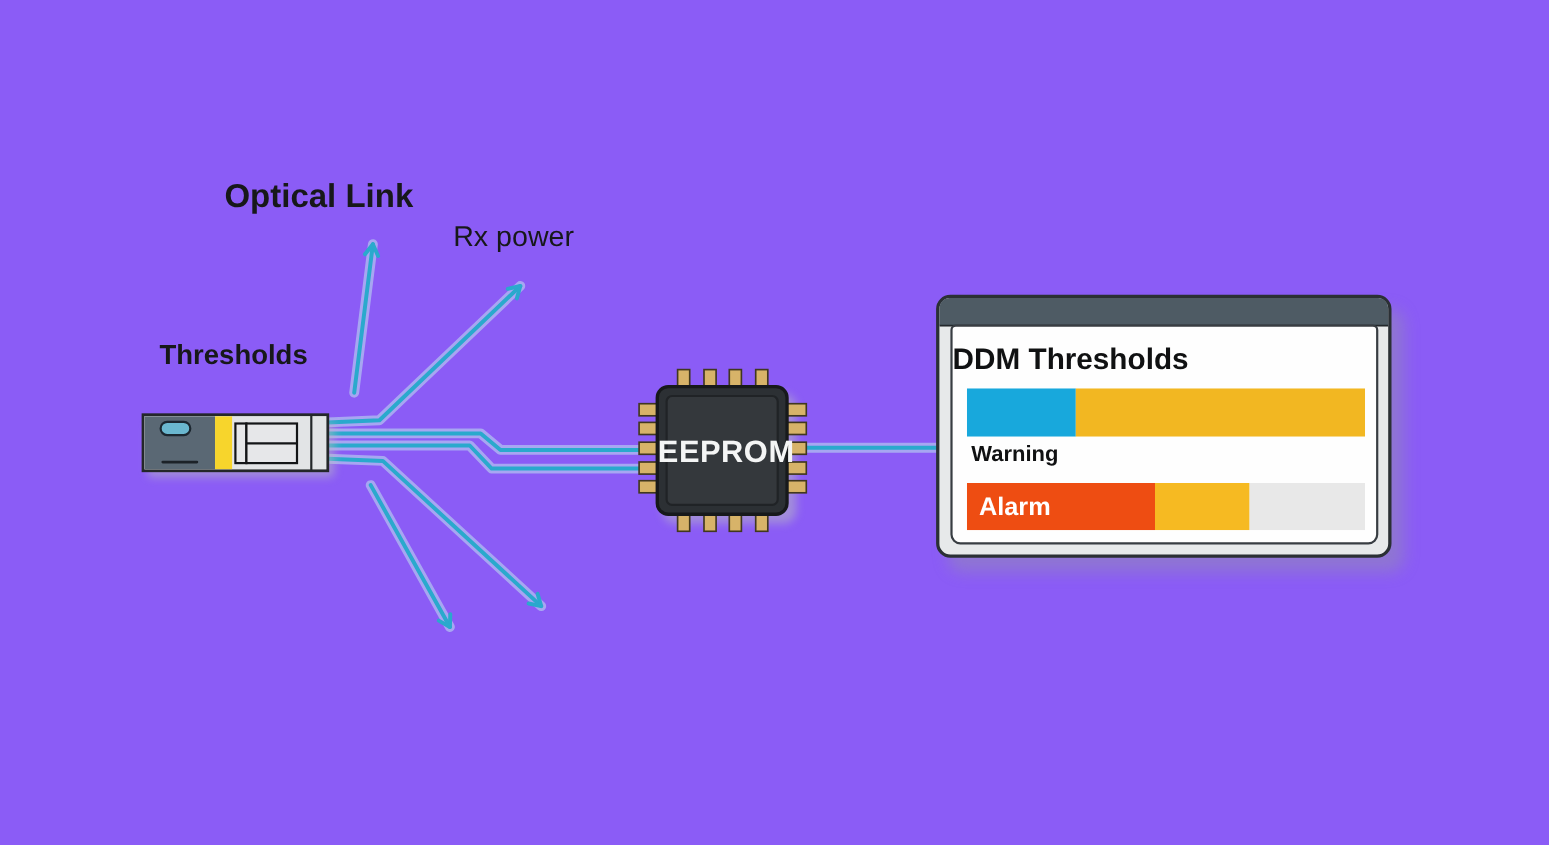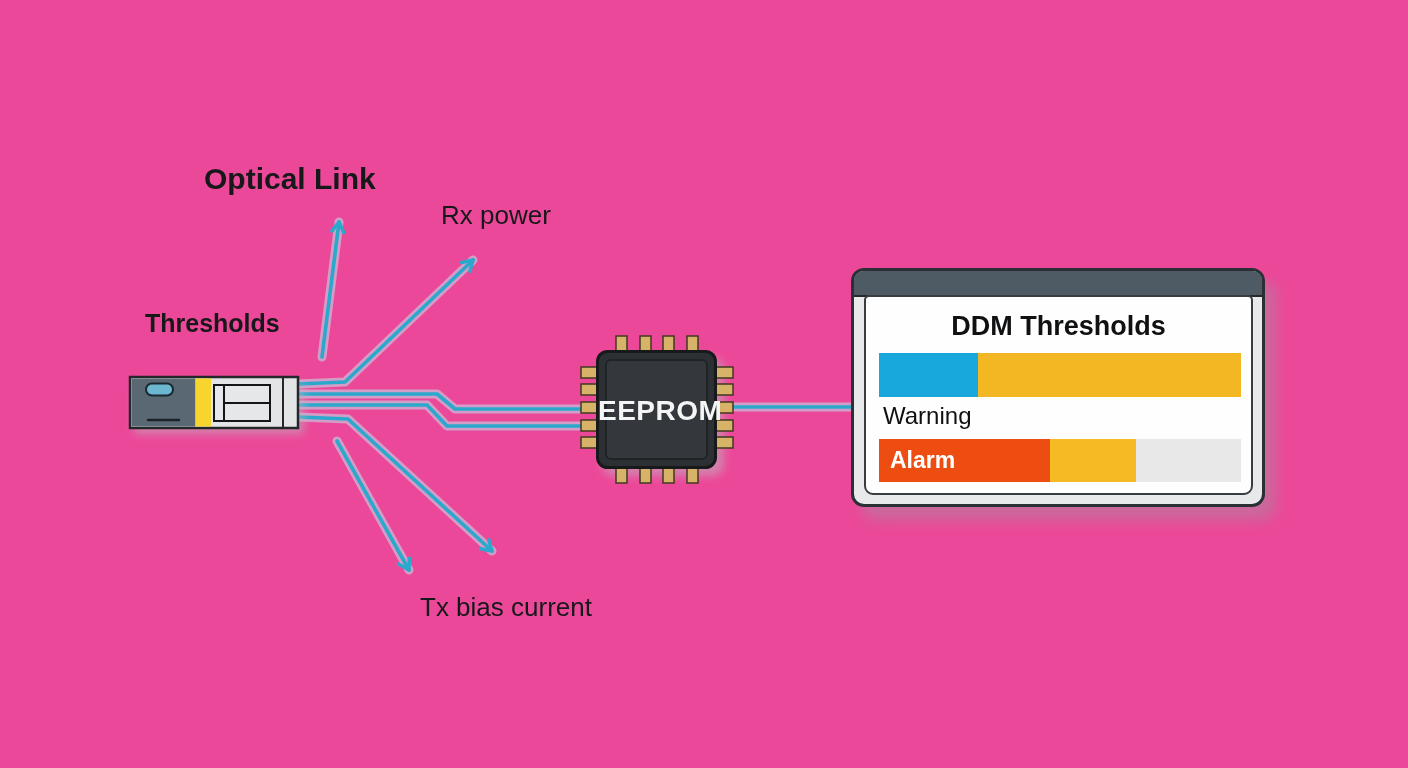--- a/index.html
+++ b/index.html
@@ -1,18 +1,18 @@
 <!DOCTYPE html>
 <html style="--accent-cyan: #2aa9cd; --wire-halo: #bfe3ef; --header-slate: #4e5b64; --chip-dark: #2c3034; --chip-inner: #34383c; --pin-gold: #d7b369; --module-slate: #5a6874; --module-yellow: #f7d52c; --module-gray: #e2e4e6; --panel-frame: #e7e9ea; --ink: #17181a;"><head>
 <meta charset="utf-8">
 <style>
   html,body{margin:0;padding:0;background:#ffffff;}
   .canvas{
     position:relative;width:1408px;height:768px;overflow:hidden;
-    background:#ec4899;
+    background:#8b5cf6;
     font-family:"Liberation Sans","DejaVu Sans",sans-serif;
   }
   svg.art{position:absolute;left:0;top:0;}
 
   
   .wire-halo use{stroke:var(--wire-halo,#bfe3ef);stroke-width:9;fill:none;
     stroke-linecap:round;stroke-linejoin:round;opacity:.55;}
   .wire-core use{stroke:var(--accent-cyan,#2aa9cd);stroke-width:3.6;fill:none;
     stroke-linecap:round;stroke-linejoin:round;}
   #arrowhead path{stroke:var(--accent-cyan,#2aa9cd);fill:none;
@@ -30,43 +30,43 @@
 
   
   .pin{fill:var(--pin-gold,#d7b369);stroke:#41381f;stroke-width:1.5;}
   .chip-body{fill:var(--chip-dark,#2c3034);stroke:#17191b;stroke-width:3;}
   .chip-face{fill:var(--chip-inner,#34383c);stroke:#202326;stroke-width:2;}
   .soft-shadow{opacity:.5;}
 
   
   .lbl{position:absolute;color:var(--ink,#17181a);line-height:1.15;white-space:nowrap;}
   .lbl-optical{left:204px;top:162px;font-size:30px;font-weight:700;}
-  .lbl-rx{left:441px;top:201px;font-size:26px;font-weight:400;}
+  .lbl-rx{left:412px;top:201px;font-size:26px;font-weight:400;}
   .lbl-transceiver{left:145px;top:309px;font-size:25px;font-weight:700;}
   .lbl-tx{left:420px;top:593px;font-size:26px;font-weight:400;}
   .lbl-eeprom{left:598px;top:395px;width:119px;text-align:center;
     font-size:28px;font-weight:600;color:#f4f5f5;letter-spacing:.5px;}
 
   
   .panel{position:absolute;left:851px;top:268px;width:408px;height:233px;
     background:var(--panel-frame,#e7e9ea);border:3px solid #2b3035;border-radius:13px;
     box-shadow:11px 13px 14px rgba(150,156,160,.4);}
   .panel-header{position:absolute;left:0;right:0;top:0;height:24px;
     background:var(--header-slate,#4e5b64);border-bottom:2px solid #23282c;
     border-radius:9px 9px 0 0;}
   .panel-body{position:absolute;left:10px;right:9px;top:24px;bottom:9px;
     background:#fefefe;border:2px solid #383d42;border-radius:5px 5px 9px 9px;}
-  .panel-title{position:absolute;left:0;right:0;top:14px;text-align:center;
+  .panel-title{position:absolute;left:0;right:0;top:14px;text-align:left;
     font-size:27px;font-weight:700;color:#101112;}
   .bar{position:absolute;left:13px;width:362px;display:flex;overflow:hidden;}
   .bar-warning{top:56px;height:44px;}
   .bar-alarm{top:142px;height:43px;}
   .seg{height:100%;flex:none;}
-  .warning-label{position:absolute;left:17px;top:105px;font-size:24px;
-    font-weight:400;color:#101112;}
+  .warning-label{position:absolute;left:17px;top:105px;font-size:20px;
+    font-weight:700;color:#101112;}
   .alarm-label{position:absolute;left:11px;top:0;bottom:0;display:flex;
     align-items:center;font-size:23px;font-weight:600;color:#ffffff;z-index:2;}
 </style>
 </head>
 <body>
 
 <div class="canvas">
 
   <svg class="art" width="1408" height="768" viewBox="0 0 1408 768">
     <defs>
@@ -140,21 +140,20 @@
         <rect class="pin" x="714" y="437" width="19" height="11"></rect>
       </g>
       <rect class="chip-body" x="597.5" y="351.5" width="118" height="116" rx="10"></rect>
       <rect class="chip-face" x="606" y="360" width="101" height="99" rx="5"></rect>
     </g>
   </svg>
 
   <div class="lbl lbl-optical">Optical Link</div>
   <div class="lbl lbl-rx">Rx power</div>
   <div class="lbl lbl-transceiver">Thresholds</div>
-  <div class="lbl lbl-tx">Tx bias current</div>
   <div class="lbl lbl-eeprom">EEPROM</div>
 
   <div class="panel">
     <div class="panel-header"></div>
     <div class="panel-body">
       <div class="panel-title">DDM Thresholds</div>
       <div class="bar bar-warning">
           <div class="seg" style="width: 27.3%; background: rgb(24, 168, 220);"></div>
           <div class="seg" style="width: 72.7%; background: rgb(242, 183, 34);"></div>
         </div>

